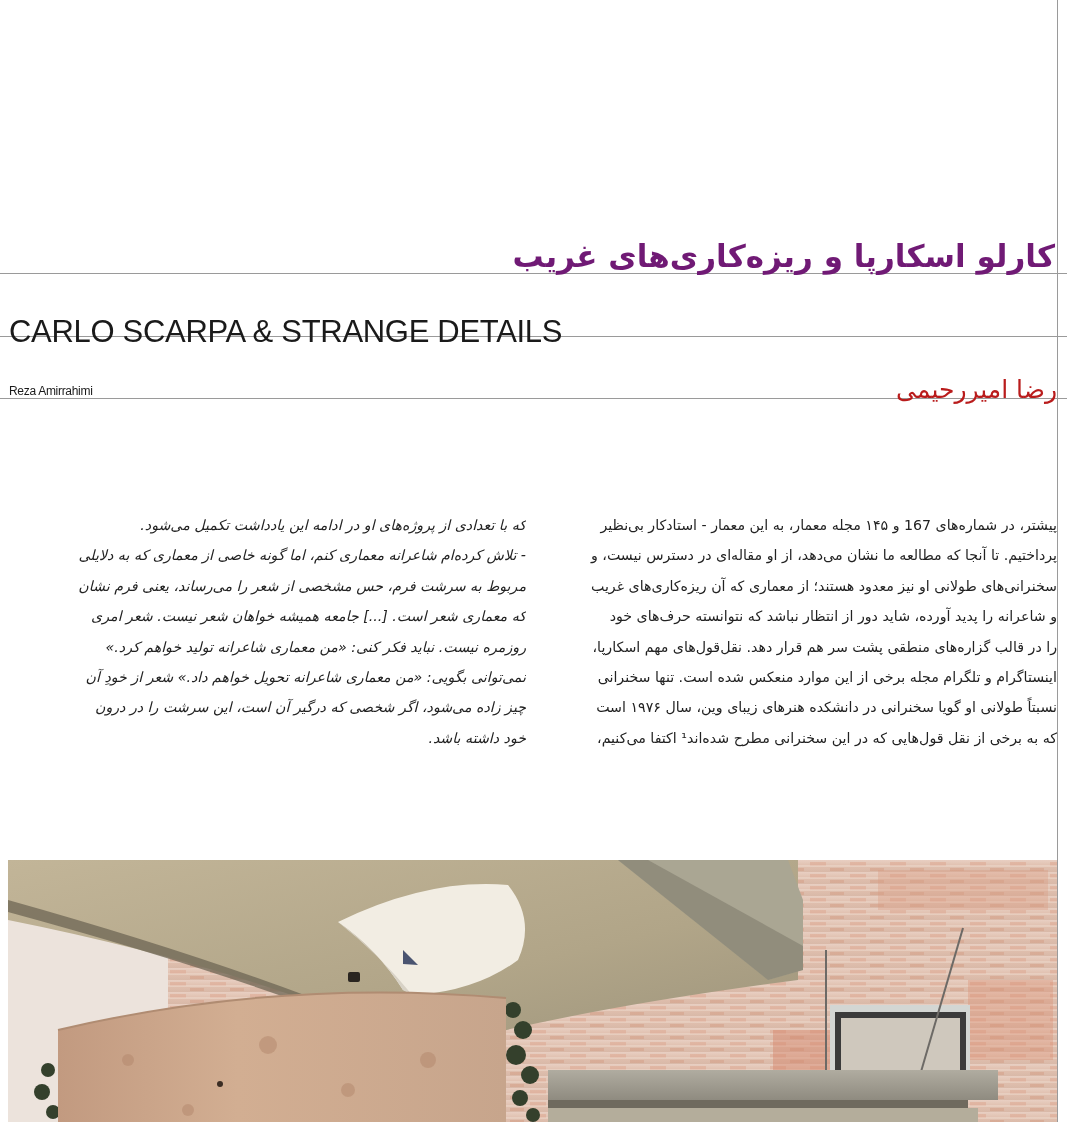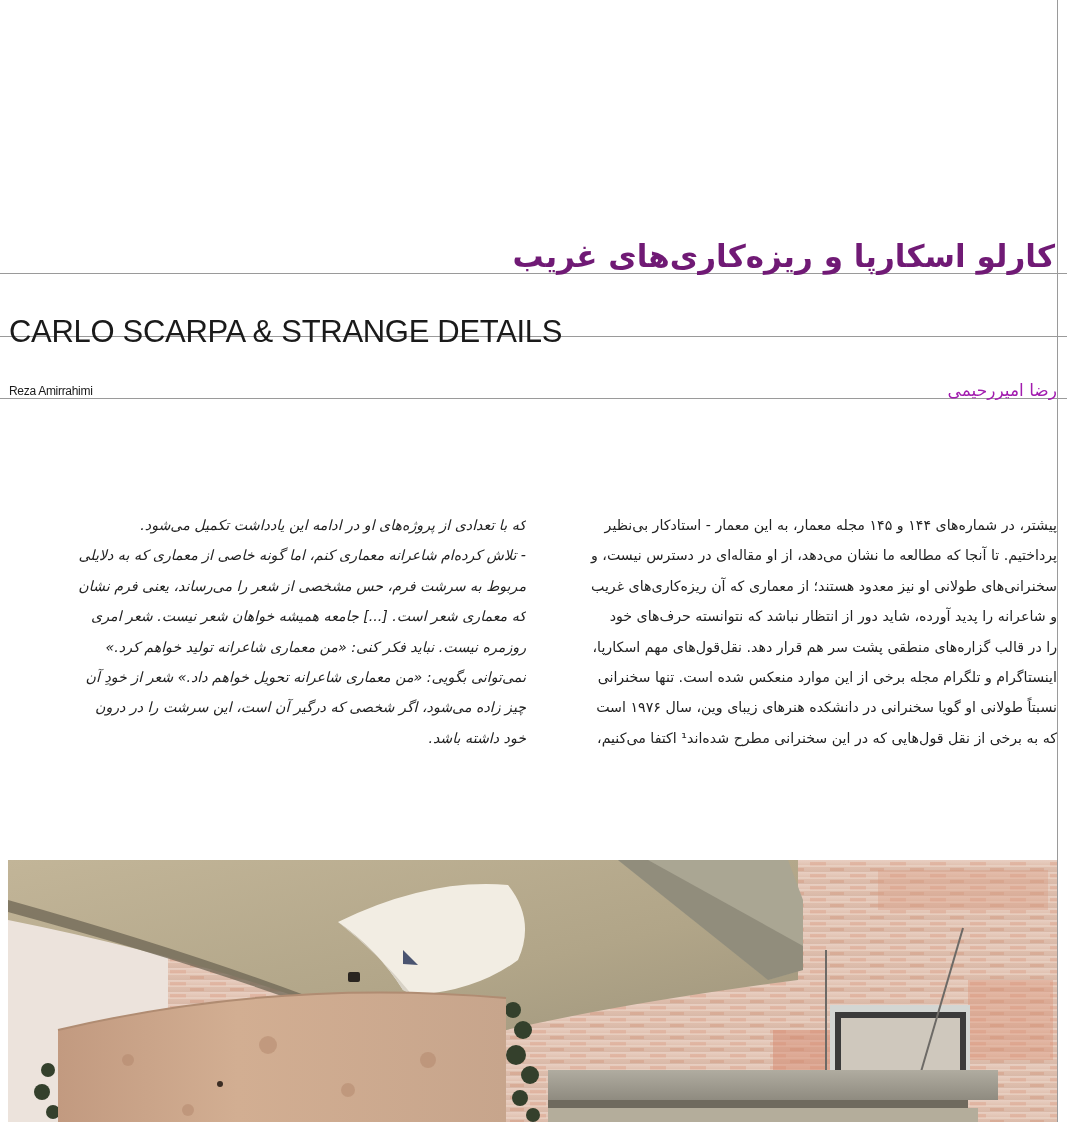--- a/index.html
+++ b/index.html
@@ -65,23 +65,23 @@
       color: #1a1a1a;
       white-space: nowrap;
       letter-spacing: -0.3px;
     }
     .author-fa {
       position: absolute;
       right: 10px;
       top: 376px;
       direction: rtl;
       font-family: "DejaVu Sans", sans-serif;
-      font-size: 17px;
+      font-size: 25px;
       line-height: 28px;
-      color: #a21caf;
+      color: #b91c1c;
       white-space: nowrap;
     }
     .col {
       position: absolute;
       top: 510px;
       direction: rtl;
       text-align: justify;
       text-align-last: right;
       font-family: "DejaVu Sans", sans-serif;
       font-size: 14.2px;
@@ -123,21 +123,21 @@
 <div class="hline" style="top:273px"></div>
 <div class="hline" style="top:336px"></div>
 <div class="hline" style="top:398px"></div>
 
 <div class="title-fa">کارلو اسکارپا و ریزه‌کاری‌های غریب</div>
 <div class="title-en">CARLO SCARPA &amp; STRANGE DETAILS</div>
 <div class="author-en">Reza Amirrahimi</div>
 <div class="author-fa">رضا امیررحیمی</div>
 
 <div class="col col-right">
-  <span class="line">پیشتر، در شماره‌های ۱۴۴ و ۱۴۵ مجله معمار، به این معمار - استادکار بی‌نظیر</span>
+  <span class="line">پیشتر، در شماره‌های 167 و ۱۴۵ مجله معمار، به این معمار - استادکار بی‌نظیر</span>
   <span class="line">پرداختیم. تا آنجا که مطالعه ما نشان می‌دهد، از او مقاله‌ای در دسترس نیست، و</span>
   <span class="line">سخنرانی‌های طولانی او نیز معدود هستند؛ از معماری که آن ریزه‌کاری‌های غریب</span>
   <span class="line">و شاعرانه را پدید آورده، شاید دور از انتظار نباشد که نتوانسته حرف‌های خود</span>
   <span class="line">را در قالب گزاره‌های منطقی پشت سر هم قرار دهد. نقل‌قول‌های مهم اسکارپا،</span>
   <span class="line">اینستاگرام و تلگرام مجله برخی از این موارد منعکس شده است. تنها سخنرانی</span>
   <span class="line">نسبتاً طولانی او گویا سخنرانی در دانشکده هنرهای زیبای وین، سال ۱۹۷۶ است</span>
   <span class="line">که به برخی از نقل قول‌هایی که در این سخنرانی مطرح شده‌اند¹ اکتفا می‌کنیم،</span>
 </div>
 
 <div class="col col-left">

